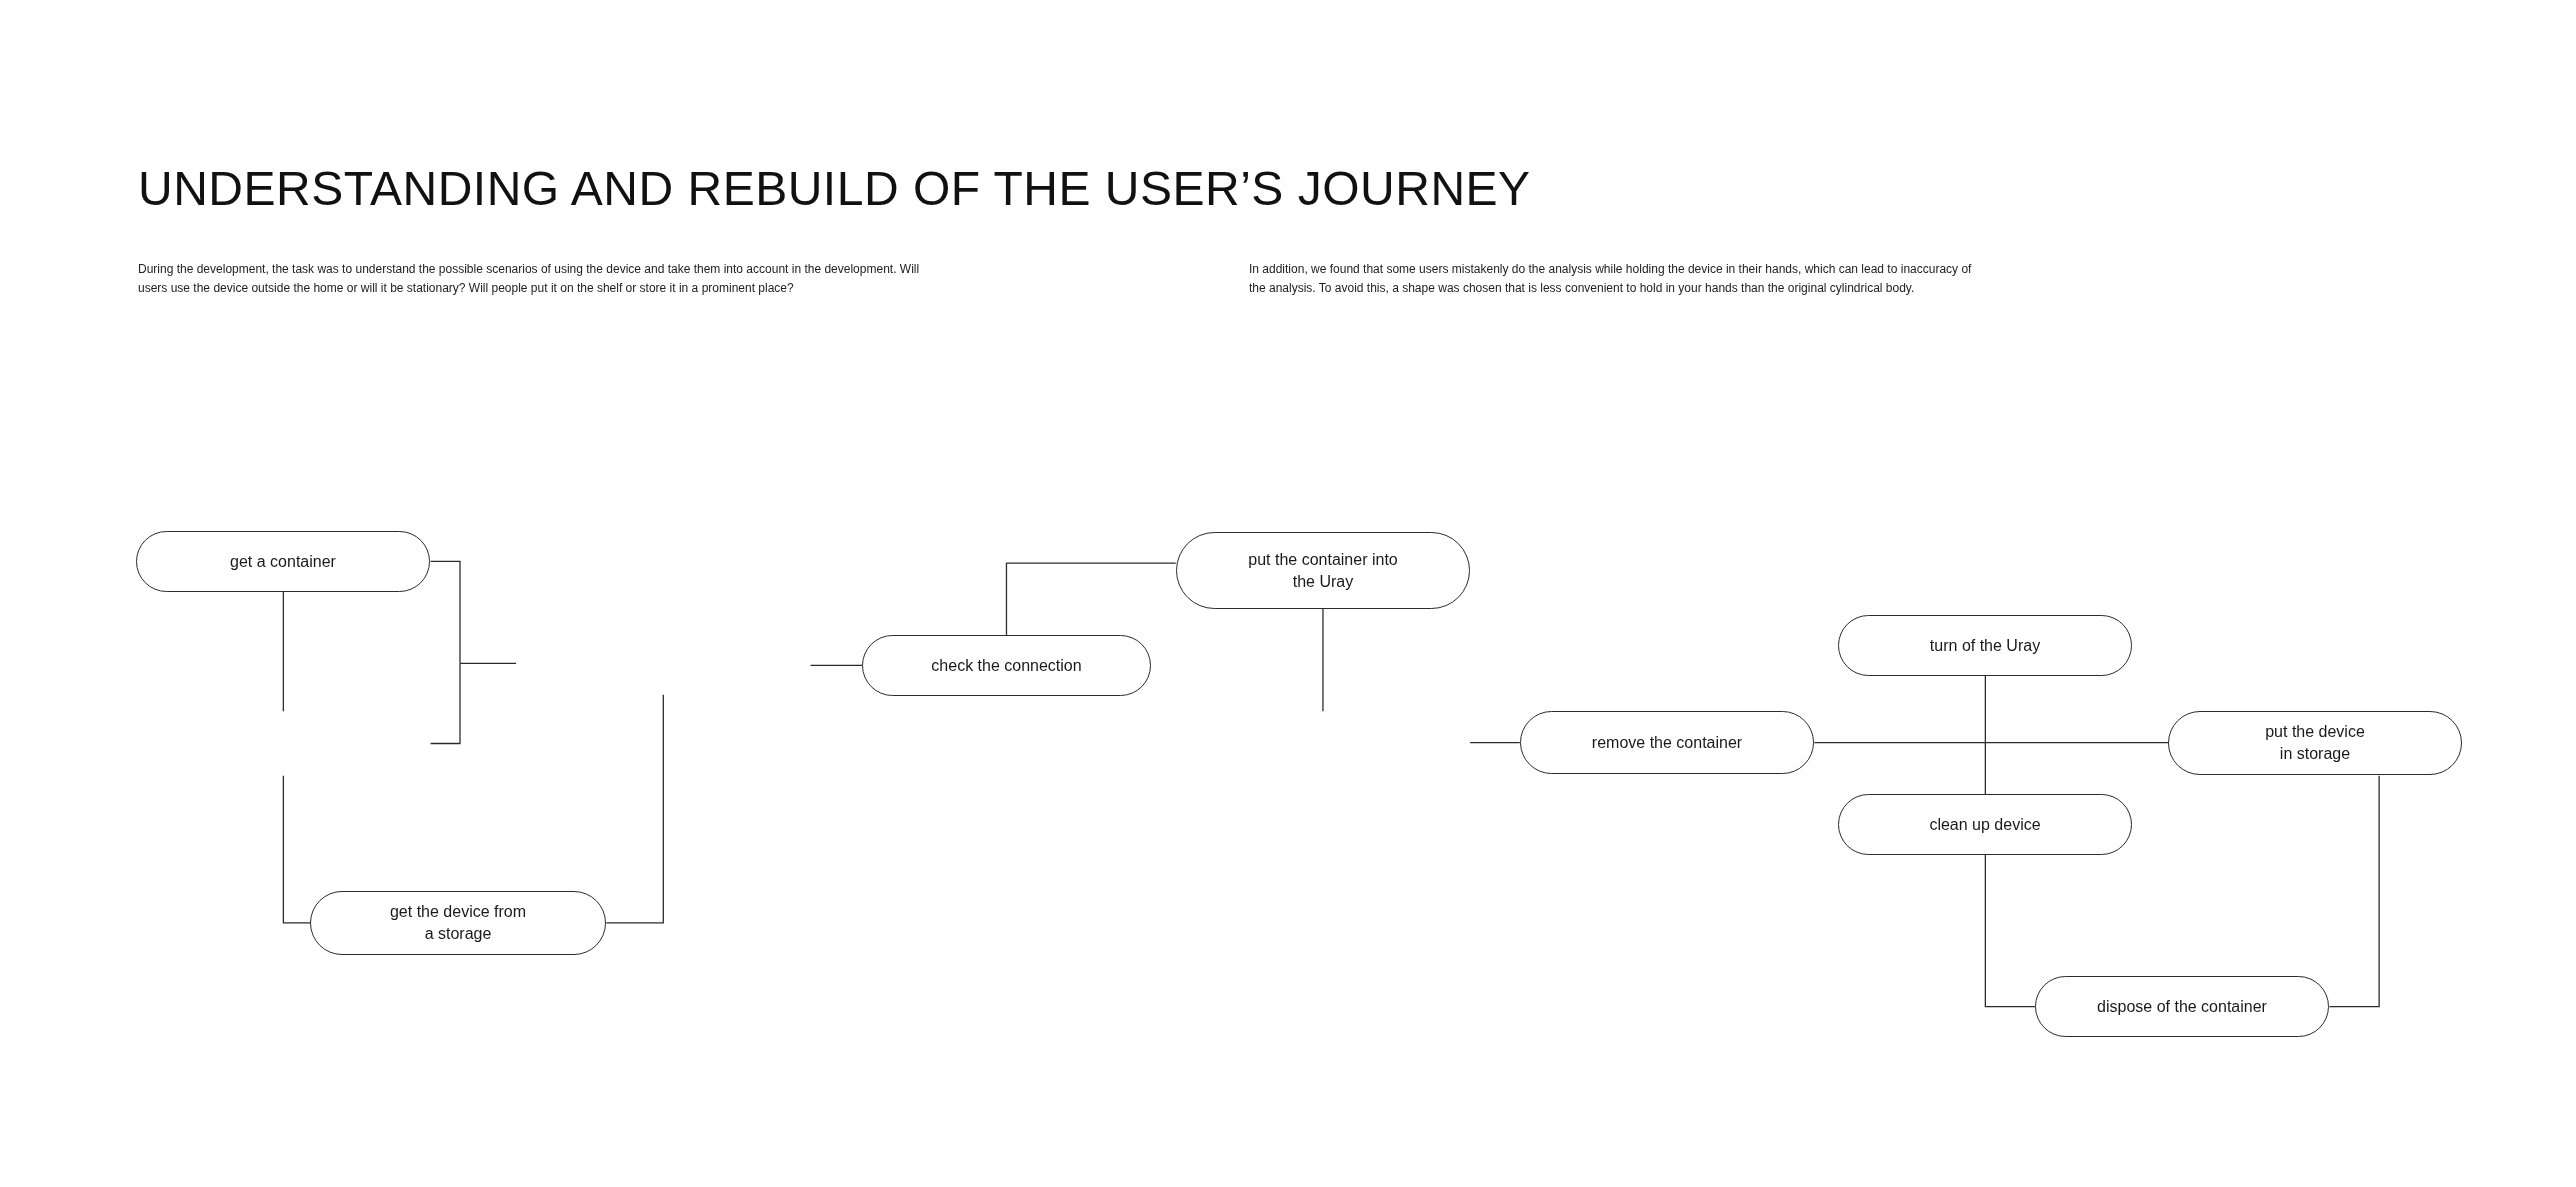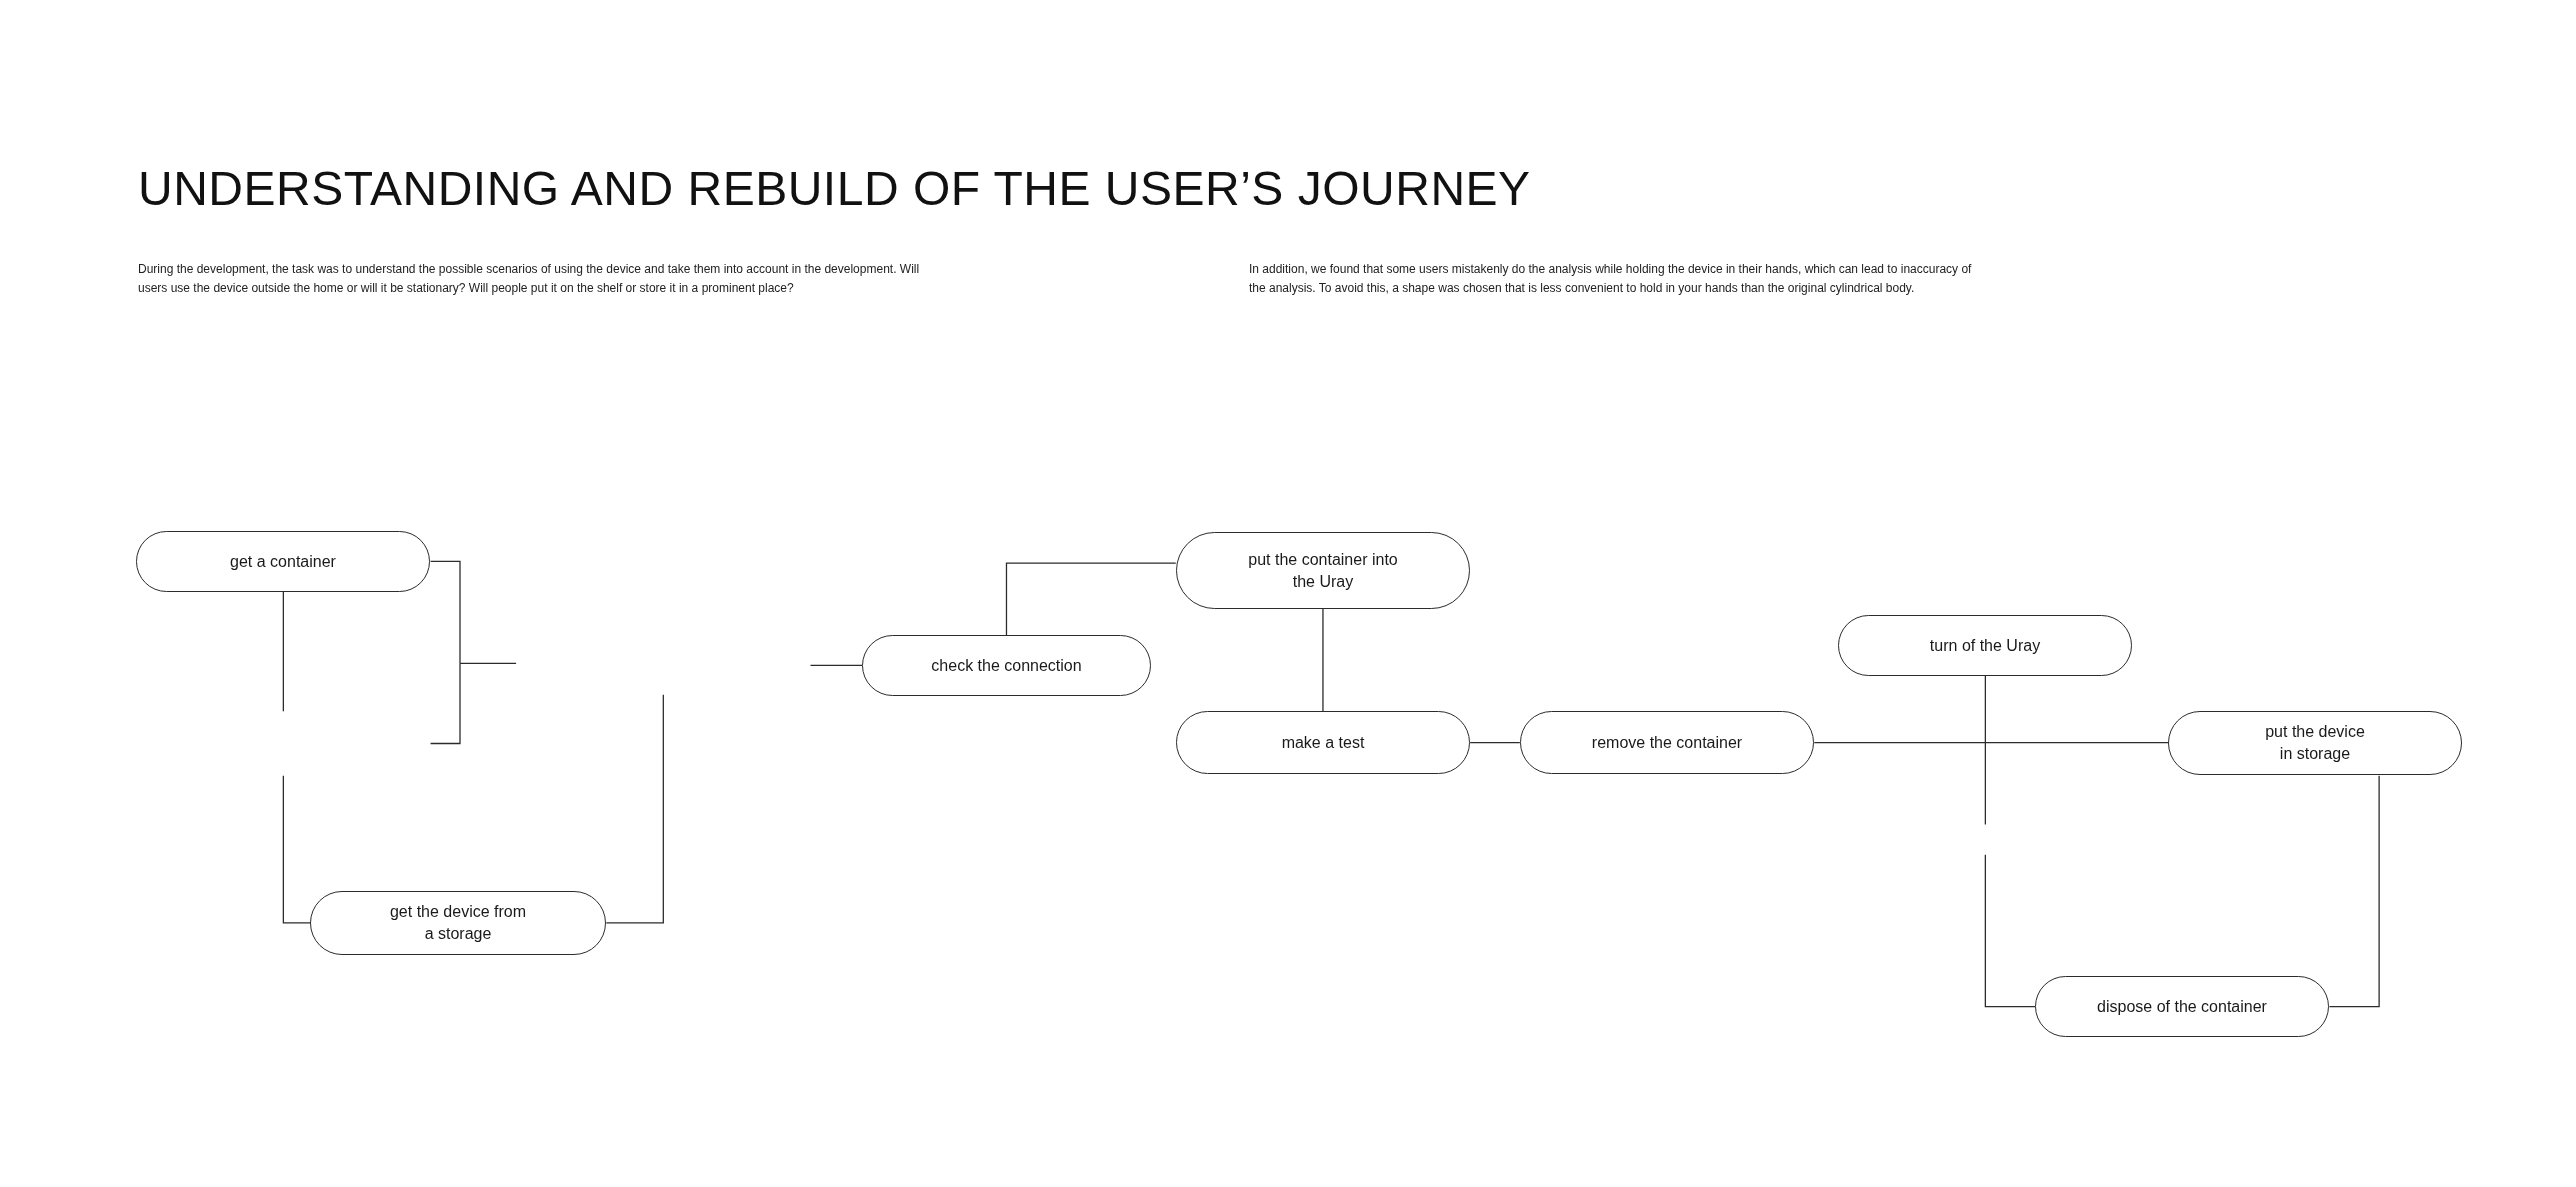--- a/index.html
+++ b/index.html
@@ -122,28 +122,28 @@
     <span>get the device from
 a storage</span>
   </div>
   <div class="node" style="left:862px;top:635px;width:289px;height:61px;">
     <span>check the connection</span>
   </div>
   <div class="node" style="left:1176px;top:532px;width:294px;height:77px;">
     <span>put the container into
 the Uray</span>
   </div>
-  <div class="node" style="left:1176px;top:711px;width:294px;height:63px;">
-    <span>make a test</span>
-  </div>
   <div class="node" style="left:1520px;top:711px;width:294px;height:63px;">
     <span>remove the container</span>
   </div>
   <div class="node" style="left:1838px;top:615px;width:294px;height:61px;">
     <span>turn of the Uray</span>
+  </div>
+  <div class="node" style="left:1838px;top:794px;width:294px;height:61px;">
+    <span>clean up device</span>
   </div>
   <div class="node" style="left:2168px;top:711px;width:294px;height:64px;">
     <span>put the device
 in storage</span>
   </div>
   <div class="node" style="left:2035px;top:976px;width:294px;height:61px;">
     <span>dispose of the container</span>
   </div>
 
 </div>

